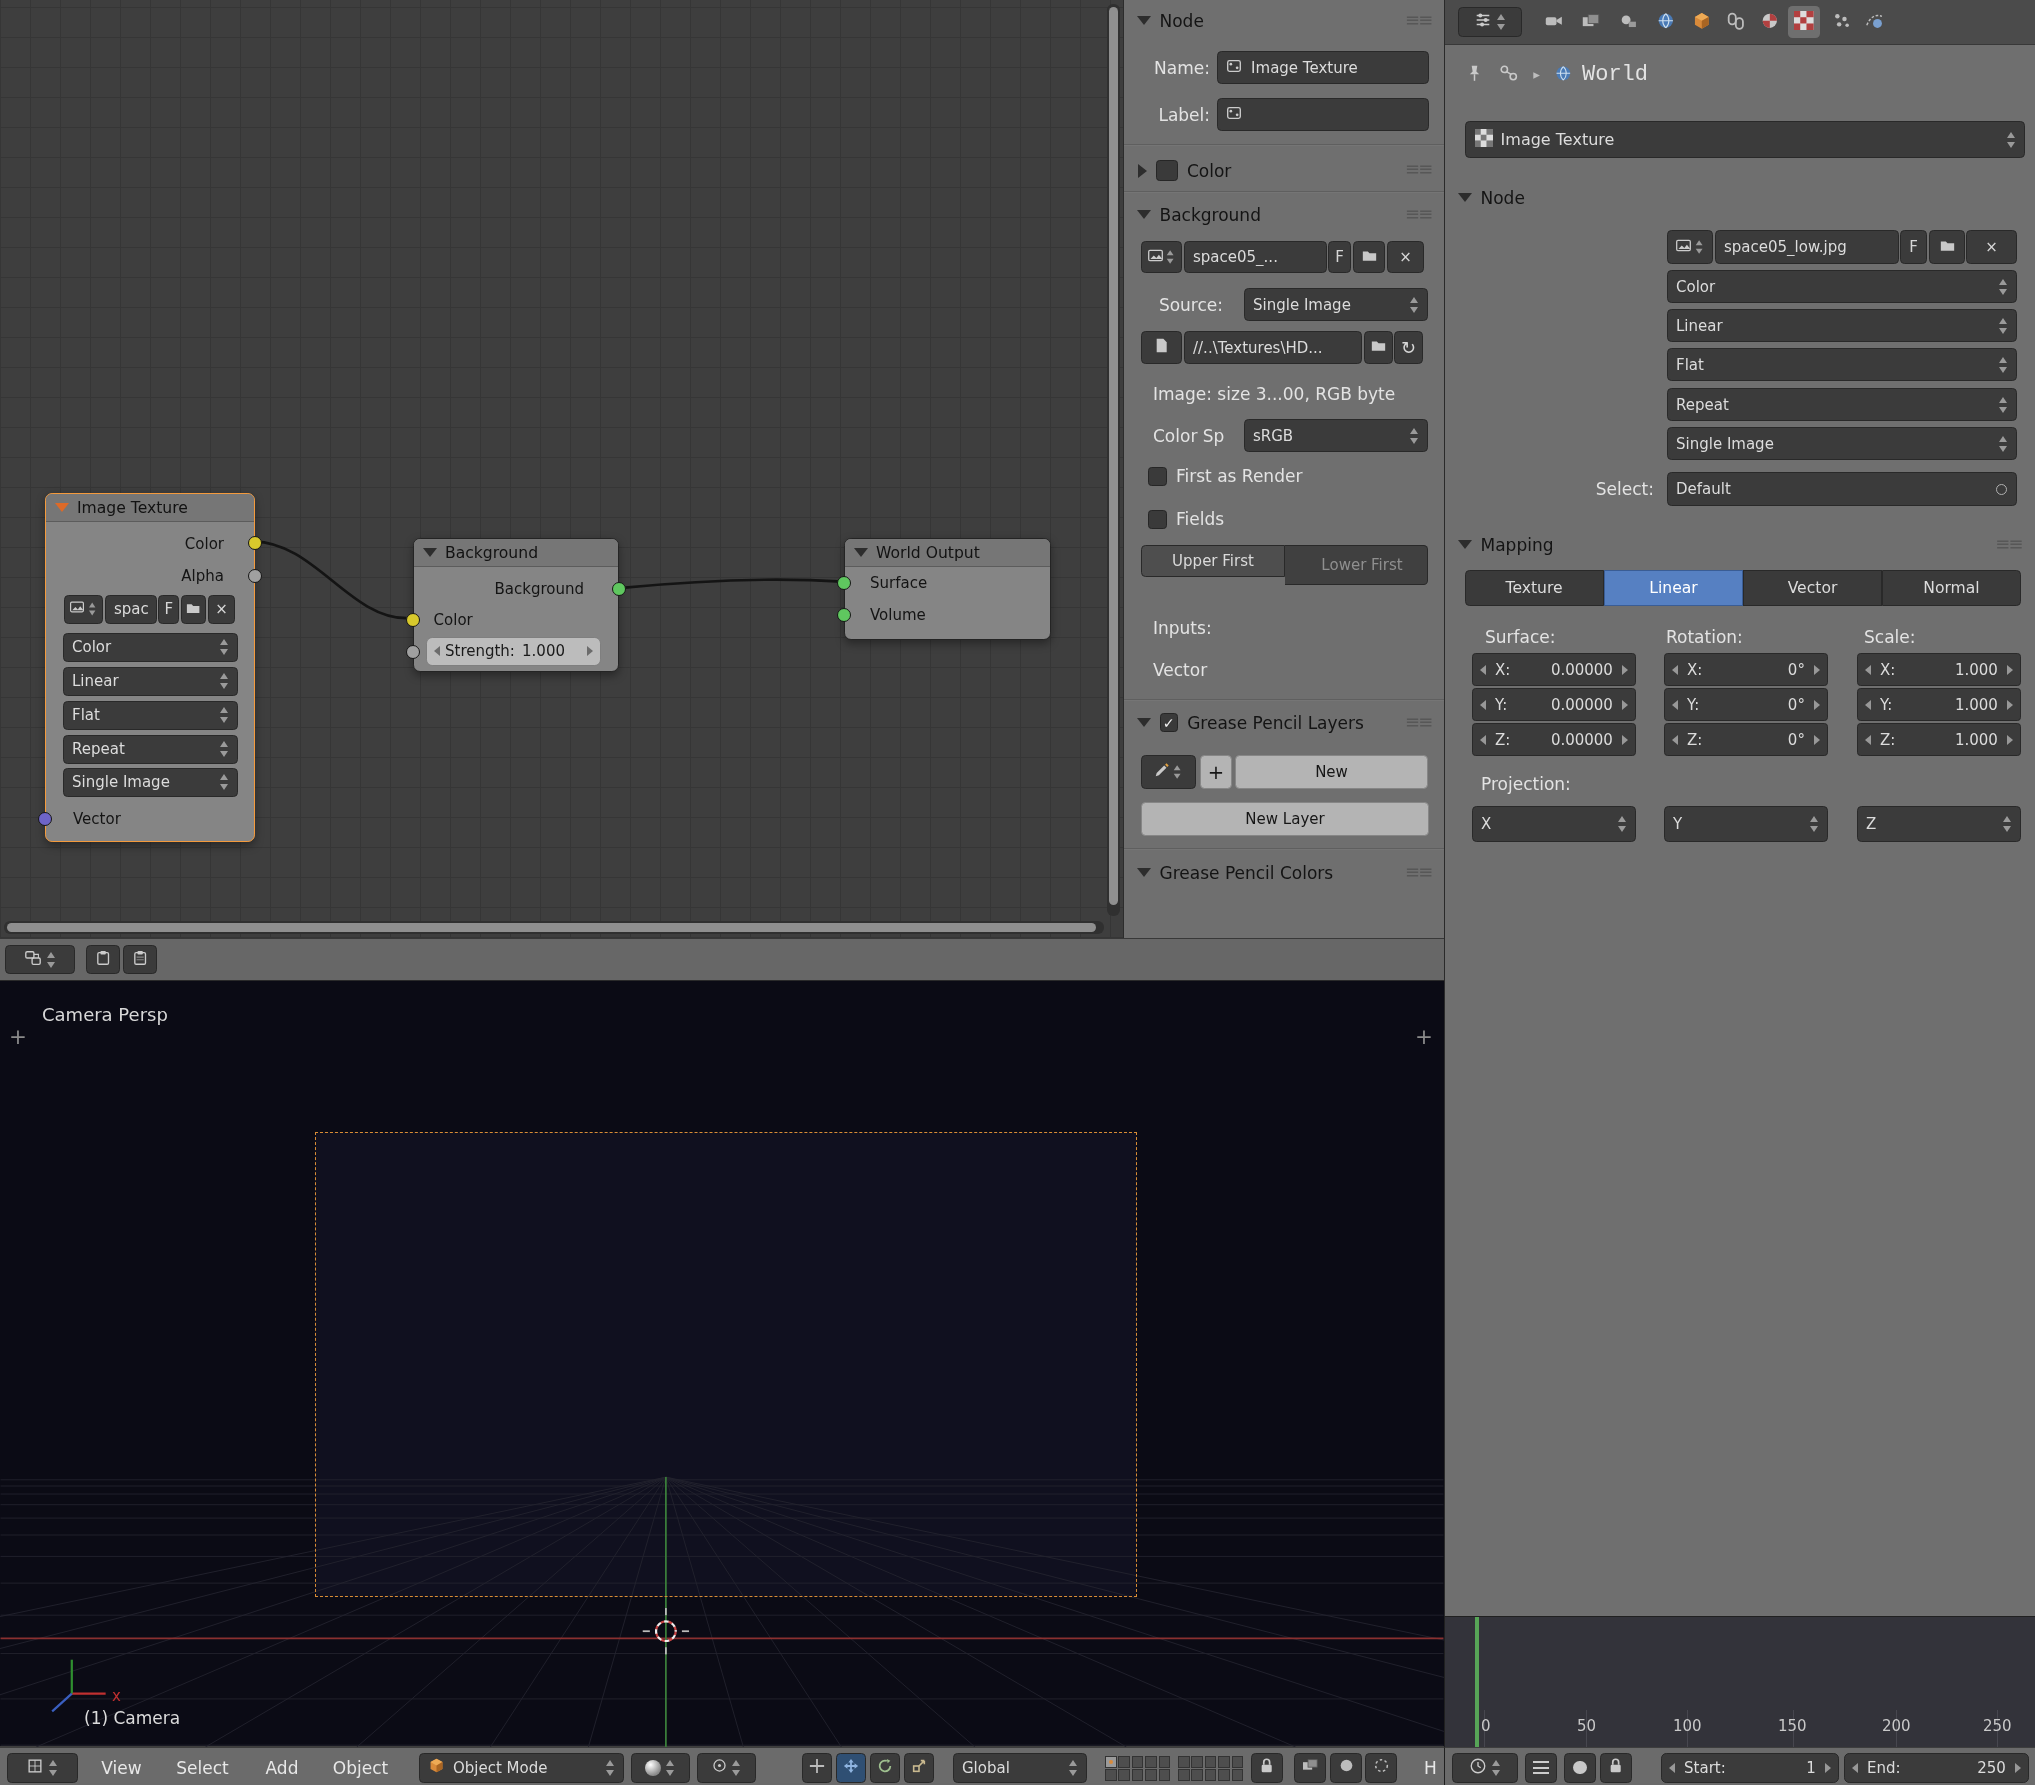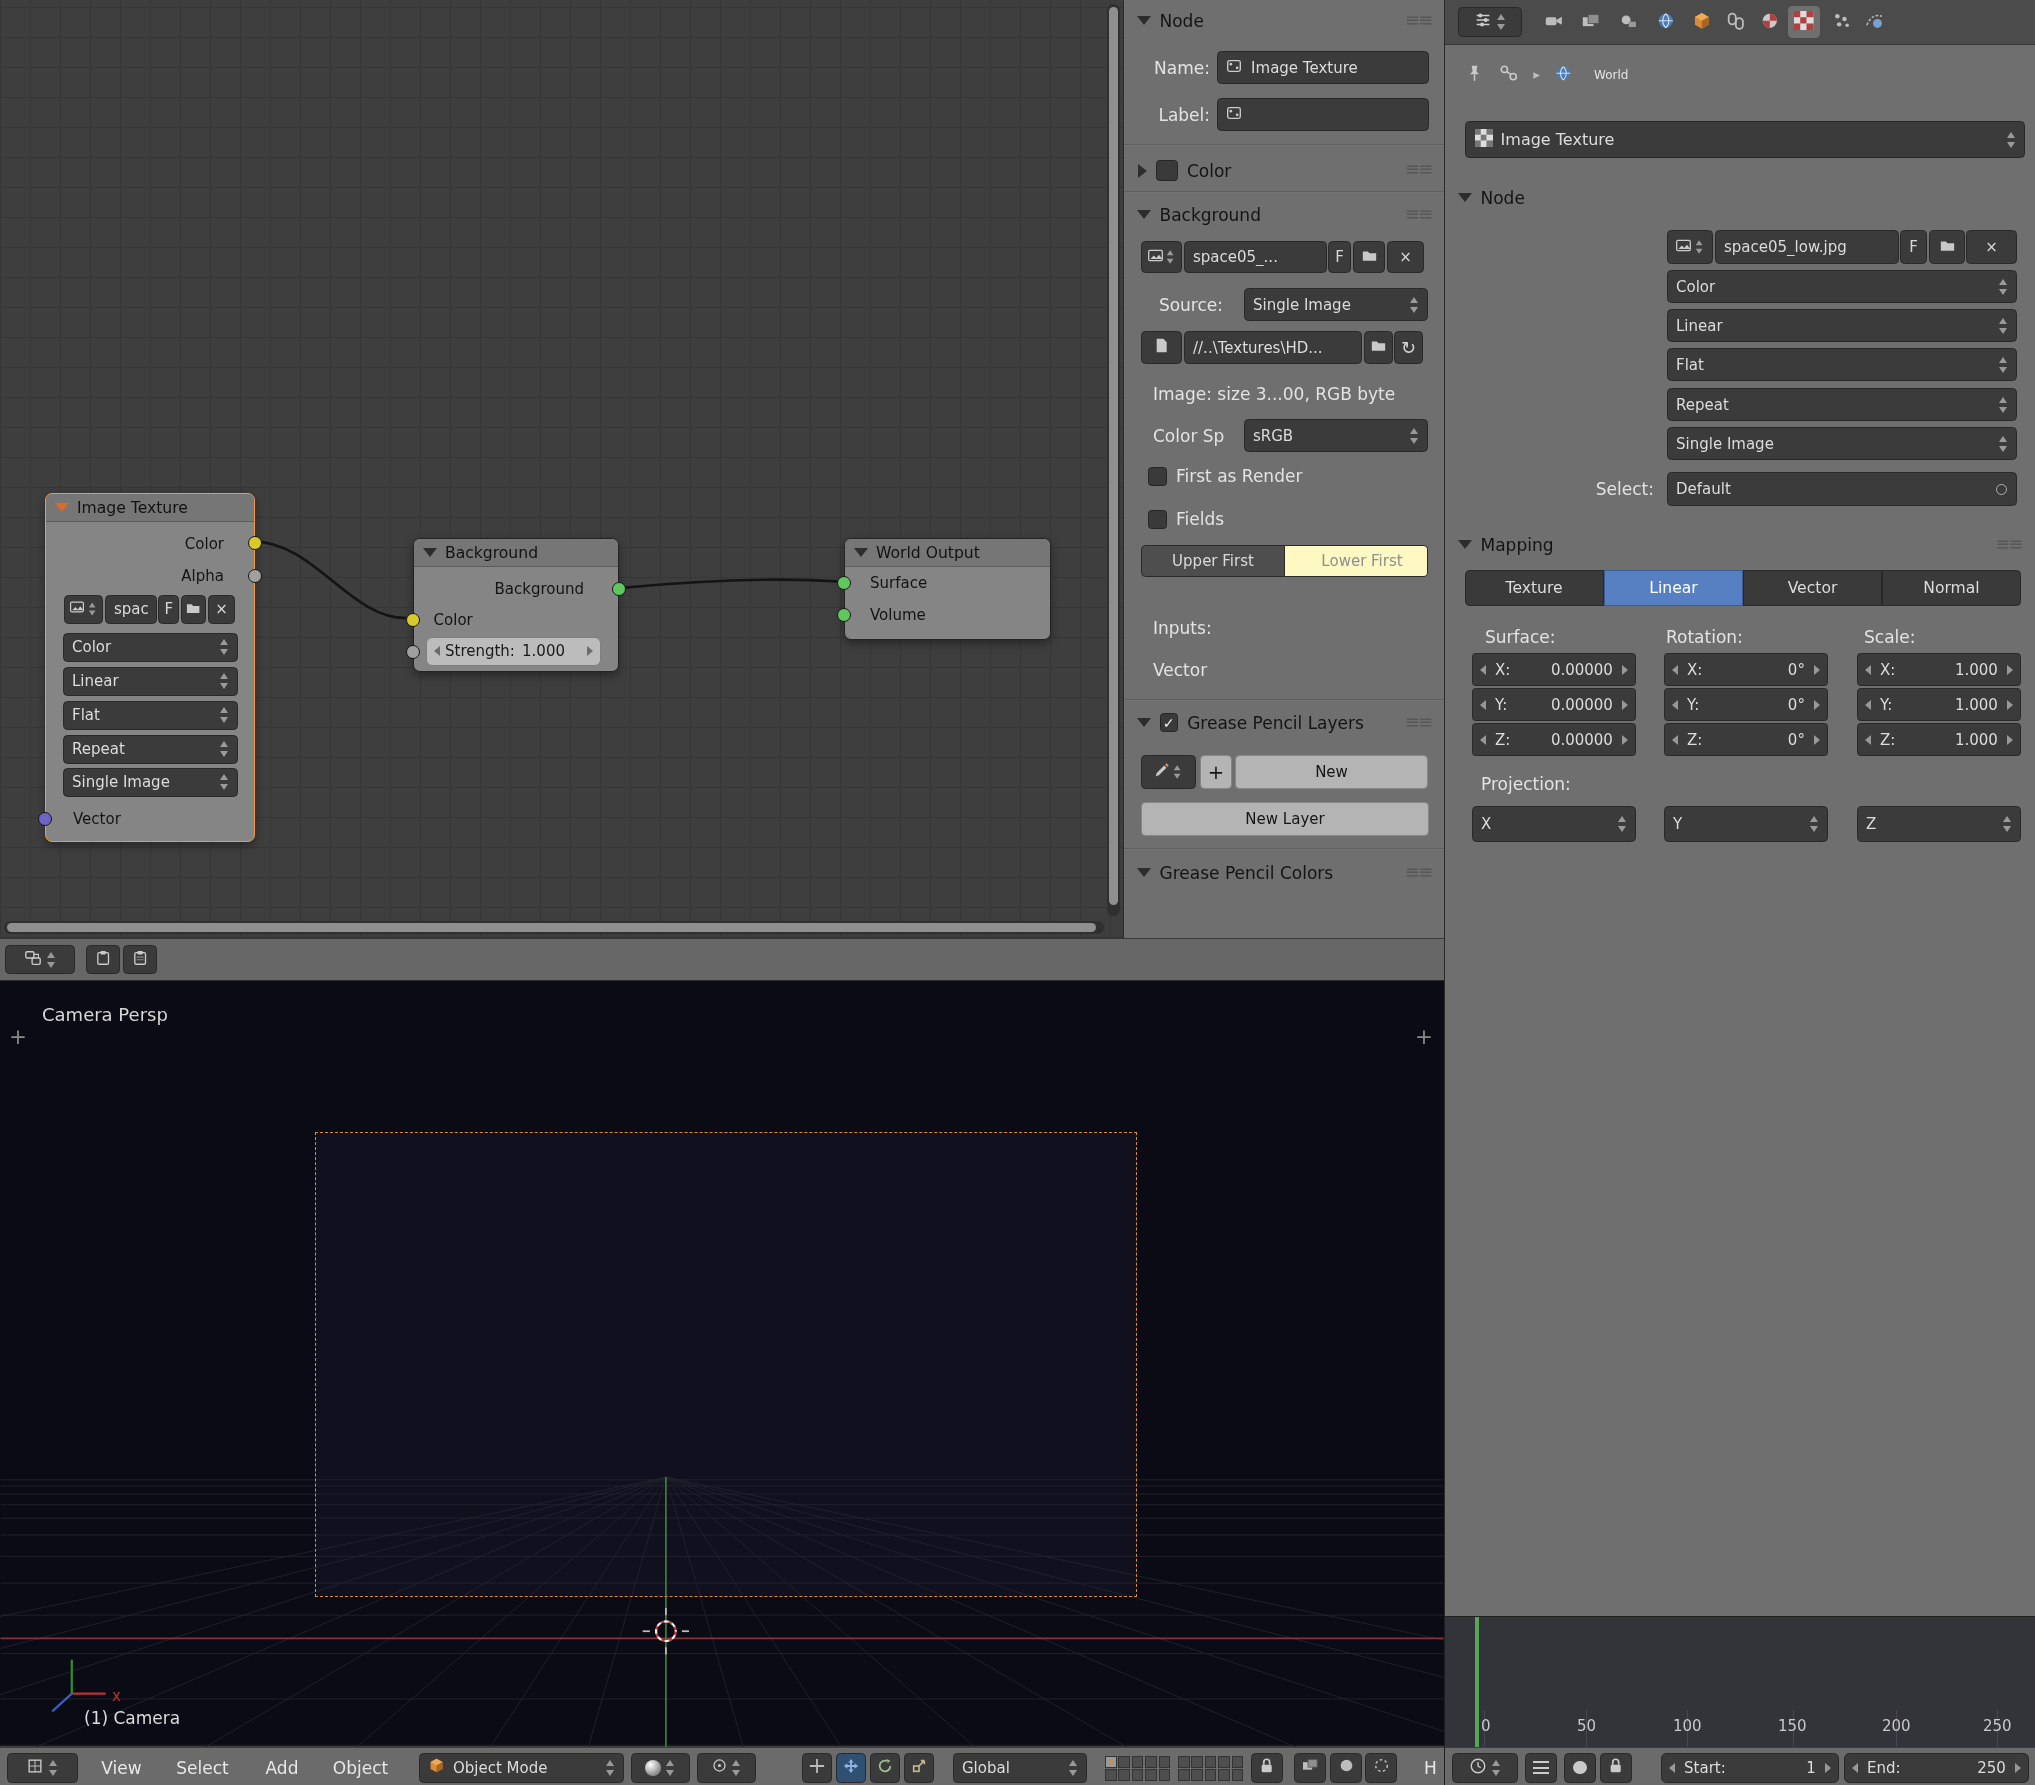--- a/index.html
+++ b/index.html
@@ -266,21 +266,21 @@
         <span class="txt">sRGB</span>
         <span class="ud" data-name="updown-icon"></span>
       </div>
 
     <div class="chk r" style="left:24px;top:467px;" data-name="view-as-render-checkbox"></div>
     <div class="r lbl" style="left:52px;top:465px;height:22px;" data-name="view-as-render-label">First as Render</div>
     <div class="chk r" style="left:24px;top:510px;" data-name="fields-checkbox"></div>
     <div class="r lbl" style="left:52px;top:508px;height:22px;" data-name="fields-label">Fields</div>
 
     <div class="r" style="left:17px;top:545px;width:144px;height:32px;background:#4e4e4e;border:0.9px solid #292929;border-radius:4.5px 0 0 4.5px;display:flex;align-items:center;justify-content:center;color:#dadada;font-size:15px;" data-name="upper-first-toggle">Upper First</div>
-    <div class="r" style="left:161px;top:545px;width:143px;height:32px;background:#fef9c3;border:0.9px solid #292929;border-left:none;border-radius:0 4.5px 4.5px 0;display:flex;align-items:center;justify-content:center;color:#8f8f8f;font-size:15px;padding-left:12px;" data-name="lower-first-toggle">Lower First</div>
+    <div class="r" style="left:161px;top:545px;width:143px;height:40px;background:#404040;border:0.9px solid #292929;border-left:none;border-radius:0 4.5px 4.5px 0;display:flex;align-items:center;justify-content:center;color:#8f8f8f;font-size:15px;padding-left:12px;" data-name="lower-first-toggle">Lower First</div>
 
     <div class="r lbl" style="left:29px;top:617px;height:22px;" data-name="inputs-label">Inputs:</div>
     <div class="r lbl" style="left:29px;top:659px;height:22px;" data-name="vector-input-label">Vector</div>
 
     <div class="r pdiv" style="top:699px;" data-name="divider"></div>
     <div class="r ptitle" style="left:12.5px;top:709px;height:27px;" data-name="panel-header-gp-layers">
       <span class="tri" data-name="collapse-icon"></span>
       <span class="chk" data-name="gp-layers-checkbox">
           <span data-name="check-icon"></span>
         </span>
@@ -592,21 +592,21 @@
       <span style="margin-left:16px;" data-name="node-tree-icon"><svg width="19.6" height="18" viewBox="0 0 22 20">
             <circle cx="6" cy="6" r="3.5" fill="none" stroke="#c9c9c9" stroke-width="1.8"></circle>
             <circle cx="16" cy="14" r="3.5" fill="none" stroke="#c9c9c9" stroke-width="1.8"></circle>
             <path d="M8.5 8.5 L13.5 11.5" stroke="#c9c9c9" stroke-width="1.8"></path>
           </svg></span>
       <span style="margin-left:14.3px;color:#bdbdbd;font-size:13.4px;" data-name="chevron-right-icon"></span>
       <span style="margin-left:14.3px;" data-name="world-icon"><svg width="18.7" height="18.7" viewBox="0 0 22 22">
             <circle cx="11" cy="11" r="8" fill="#4a7ab5"></circle>
             <path d="M3 11 h16 M11 3 a11 11 0 0 1 0 16 M11 3 a11 11 0 0 0 0 16" stroke="#cfe0ef" stroke-width="1.2" fill="none"></path>
           </svg></span>
-      <span class="lbl" style="margin-left:21px;font-size:12px;" data-name="breadcrumb-world-label">World</span>
+      <span class="lbl" style="margin-left:9px;font-size:22px;font-family:Liberation Mono, monospace;" data-name="breadcrumb-world-label">World</span>
     </div>
 
     <div class="menu r" style="left:19.6px;top:121px;width:560px;height:37px;" data-name="texture-id-selector">
       <span style="margin-left:9px;" data-name="texture-icon"><svg width="18" height="18" viewBox="0 0 22 22">
             <rect width="22" height="22" fill="#dddddd"></rect>
             <rect x="0" y="0" width="7" height="7" fill="#777"></rect>
             <rect x="14" y="0" width="8" height="7" fill="#777"></rect>
             <rect x="7" y="7" width="7" height="7" fill="#777"></rect>
             <rect x="0" y="14" width="7" height="8" fill="#777"></rect>
             <rect x="14" y="14" width="8" height="8" fill="#777"></rect>

